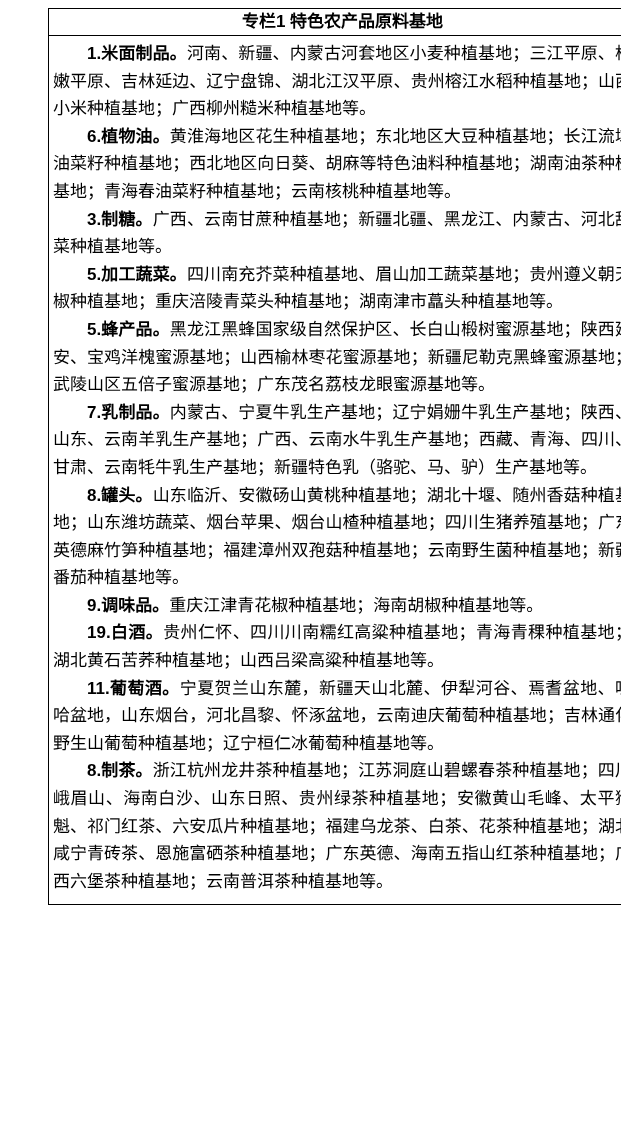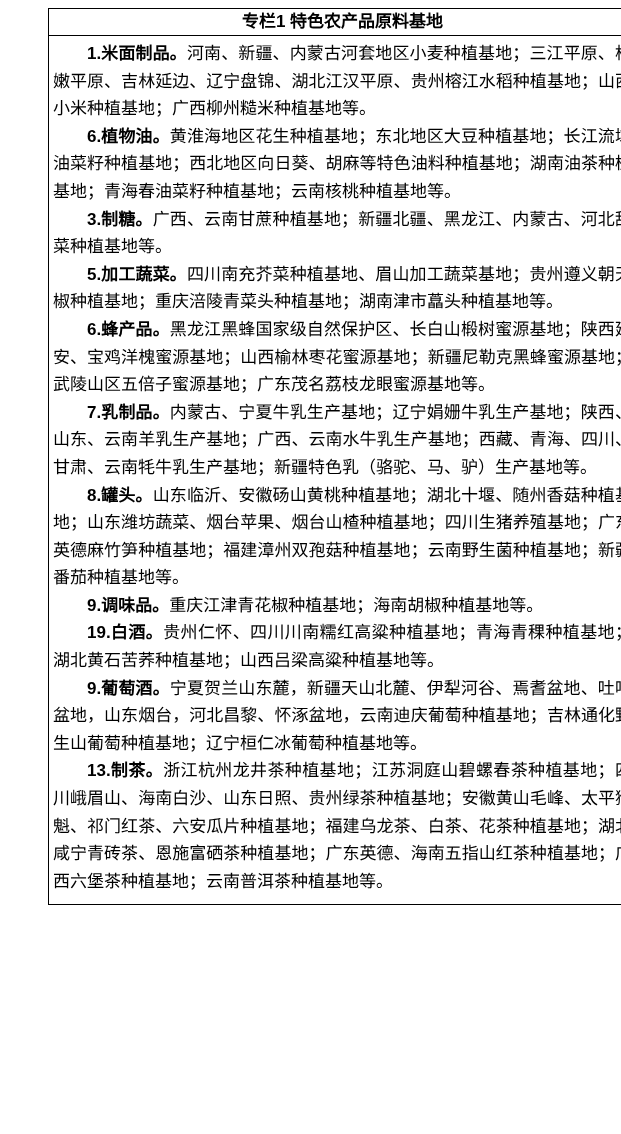--- a/index.html
+++ b/index.html
@@ -55,29 +55,29 @@
     <div class="box-body">
   <p class="para"><span class="para-label">1.米面制品。</span><span class="para-text">河南、新疆、内蒙古河套地区小麦种植基地；三江平原、松嫩平原、吉林延边、辽宁盘锦、湖北江汉平原、贵州榕江水稻种植基地；山西小米种植基地；广西柳州糙米种植基地等。</span></p>
 
   <p class="para"><span class="para-label">6.植物油。</span><span class="para-text">黄淮海地区花生种植基地；东北地区大豆种植基地；长江流域油菜籽种植基地；西北地区向日葵、胡麻等特色油料种植基地；湖南油茶种植基地；青海春油菜籽种植基地；云南核桃种植基地等。</span></p>
 
   <p class="para"><span class="para-label">3.制糖。</span><span class="para-text">广西、云南甘蔗种植基地；新疆北疆、黑龙江、内蒙古、河北甜菜种植基地等。</span></p>
 
 
   <p class="para"><span class="para-label">5.加工蔬菜。</span><span class="para-text">四川南充芥菜种植基地、眉山加工蔬菜基地；贵州遵义朝天椒种植基地；重庆涪陵青菜头种植基地；湖南津市藠头种植基地等。</span></p>
 
-  <p class="para"><span class="para-label">6.蜂产品。</span><span class="para-text">黑龙江黑蜂国家级自然保护区、长白山椴树蜜源基地；陕西延安、宝鸡洋槐蜜源基地；山西榆林枣花蜜源基地；新疆尼勒克黑蜂蜜源基地；武陵山区五倍子蜜源基地；广东茂名荔枝龙眼蜜源基地等。</span></p>
+  <p class="para"><span class="para-label">5.蜂产品。</span><span class="para-text">黑龙江黑蜂国家级自然保护区、长白山椴树蜜源基地；陕西延安、宝鸡洋槐蜜源基地；山西榆林枣花蜜源基地；新疆尼勒克黑蜂蜜源基地；武陵山区五倍子蜜源基地；广东茂名荔枝龙眼蜜源基地等。</span></p>
 
   <p class="para"><span class="para-label">7.乳制品。</span><span class="para-text">内蒙古、宁夏牛乳生产基地；辽宁娟姗牛乳生产基地；陕西、山东、云南羊乳生产基地；广西、云南水牛乳生产基地；西藏、青海、四川、甘肃、云南牦牛乳生产基地；新疆特色乳（骆驼、马、驴）生产基地等。</span></p>
 
   <p class="para"><span class="para-label">8.罐头。</span><span class="para-text">山东临沂、安徽砀山黄桃种植基地；湖北十堰、随州香菇种植基地；山东潍坊蔬菜、烟台苹果、烟台山楂种植基地；四川生猪养殖基地；广东英德麻竹笋种植基地；福建漳州双孢菇种植基地；云南野生菌种植基地；新疆番茄种植基地等。</span></p>
 
   <p class="para"><span class="para-label">9.调味品。</span><span class="para-text">重庆江津青花椒种植基地；海南胡椒种植基地等。</span></p>
 
   <p class="para"><span class="para-label">19.白酒。</span><span class="para-text">贵州仁怀、四川川南糯红高粱种植基地；青海青稞种植基地；湖北黄石苦荞种植基地；山西吕梁高粱种植基地等。</span></p>
 
-  <p class="para"><span class="para-label">9.葡萄酒。</span><span class="para-text">宁夏贺兰山东麓，新疆天山北麓、伊犁河谷、焉耆盆地、吐哈盆地，山东烟台，河北昌黎、怀涿盆地，云南迪庆葡萄种植基地；吉林通化野生山葡萄种植基地；辽宁桓仁冰葡萄种植基地等。</span></p>
+  <p class="para"><span class="para-label">11.葡萄酒。</span><span class="para-text">宁夏贺兰山东麓，新疆天山北麓、伊犁河谷、焉耆盆地、吐哈盆地，山东烟台，河北昌黎、怀涿盆地，云南迪庆葡萄种植基地；吉林通化野生山葡萄种植基地；辽宁桓仁冰葡萄种植基地等。</span></p>
 
 
-  <p class="para"><span class="para-label">13.制茶。</span><span class="para-text">浙江杭州龙井茶种植基地；江苏洞庭山碧螺春茶种植基地；四川峨眉山、海南白沙、山东日照、贵州绿茶种植基地；安徽黄山毛峰、太平猴魁、祁门红茶、六安瓜片种植基地；福建乌龙茶、白茶、花茶种植基地；湖北咸宁青砖茶、恩施富硒茶种植基地；广东英德、海南五指山红茶种植基地；广西六堡茶种植基地；云南普洱茶种植基地等。</span></p>
+  <p class="para"><span class="para-label">8.制茶。</span><span class="para-text">浙江杭州龙井茶种植基地；江苏洞庭山碧螺春茶种植基地；四川峨眉山、海南白沙、山东日照、贵州绿茶种植基地；安徽黄山毛峰、太平猴魁、祁门红茶、六安瓜片种植基地；福建乌龙茶、白茶、花茶种植基地；湖北咸宁青砖茶、恩施富硒茶种植基地；广东英德、海南五指山红茶种植基地；广西六堡茶种植基地；云南普洱茶种植基地等。</span></p>
 </div>
   </div>
 </div>
 
 </body></html>

